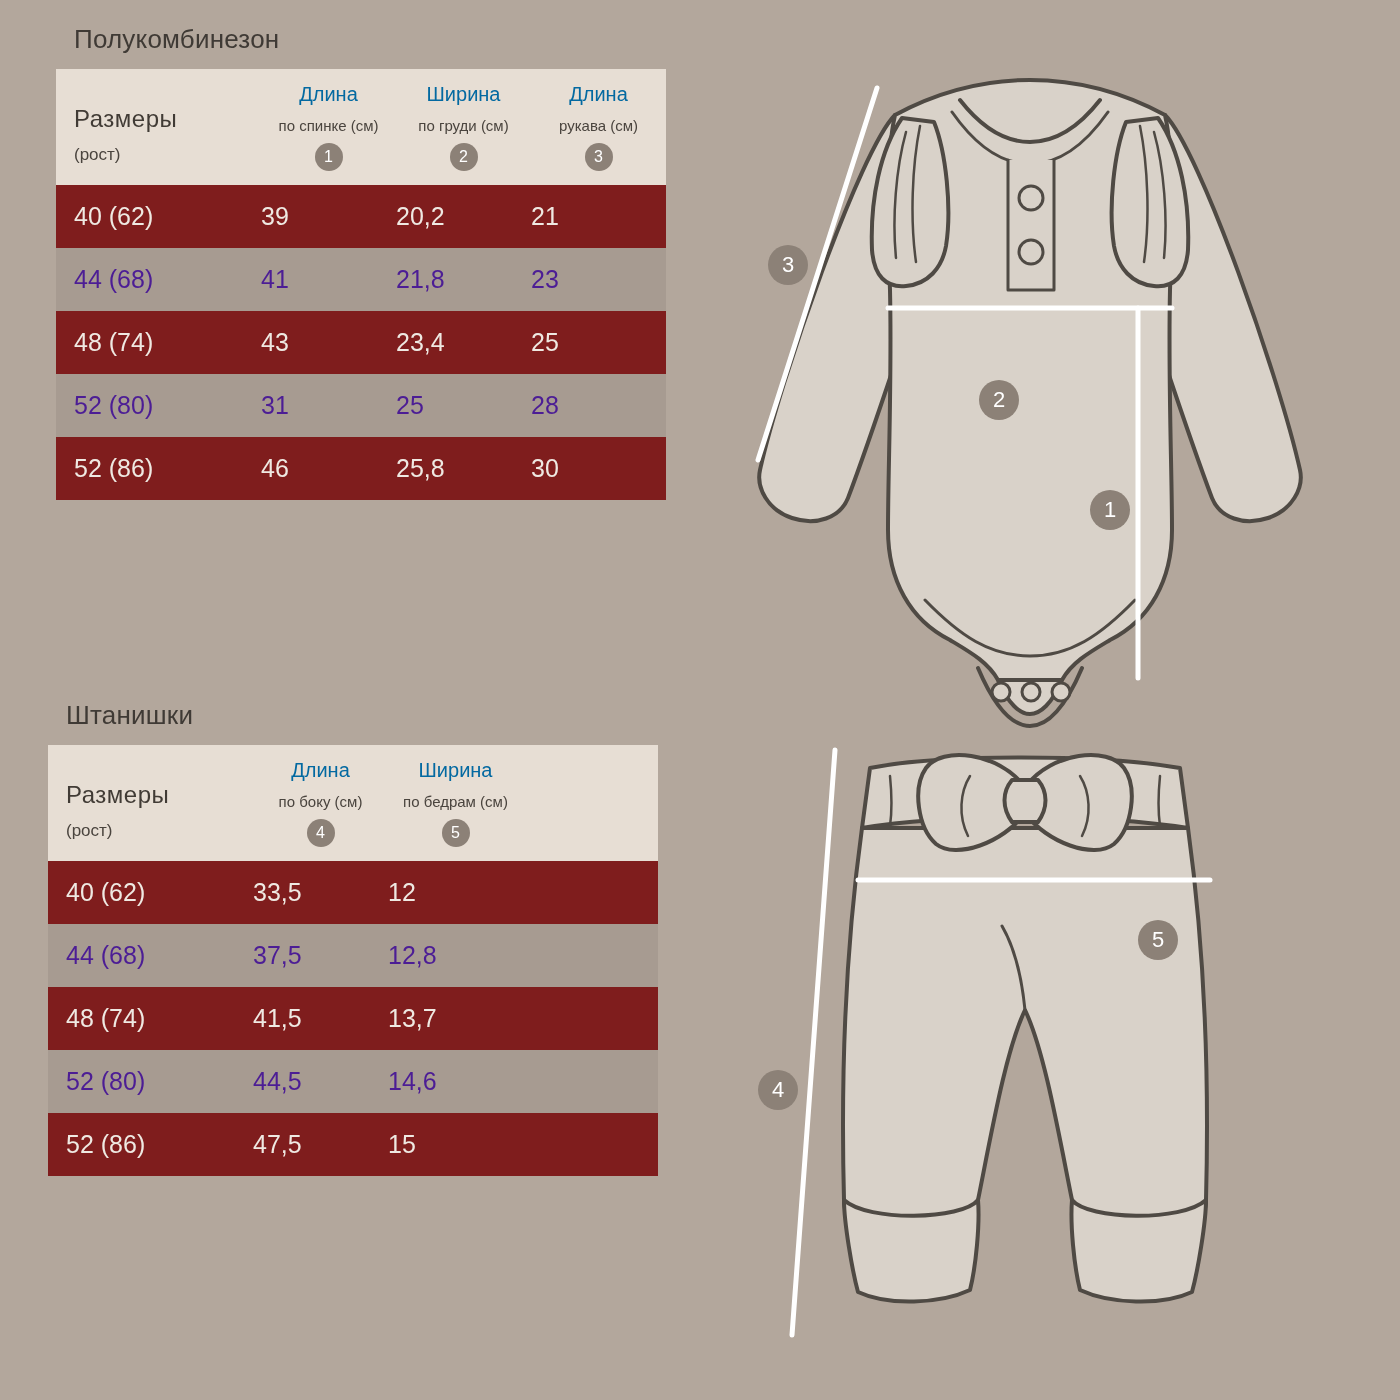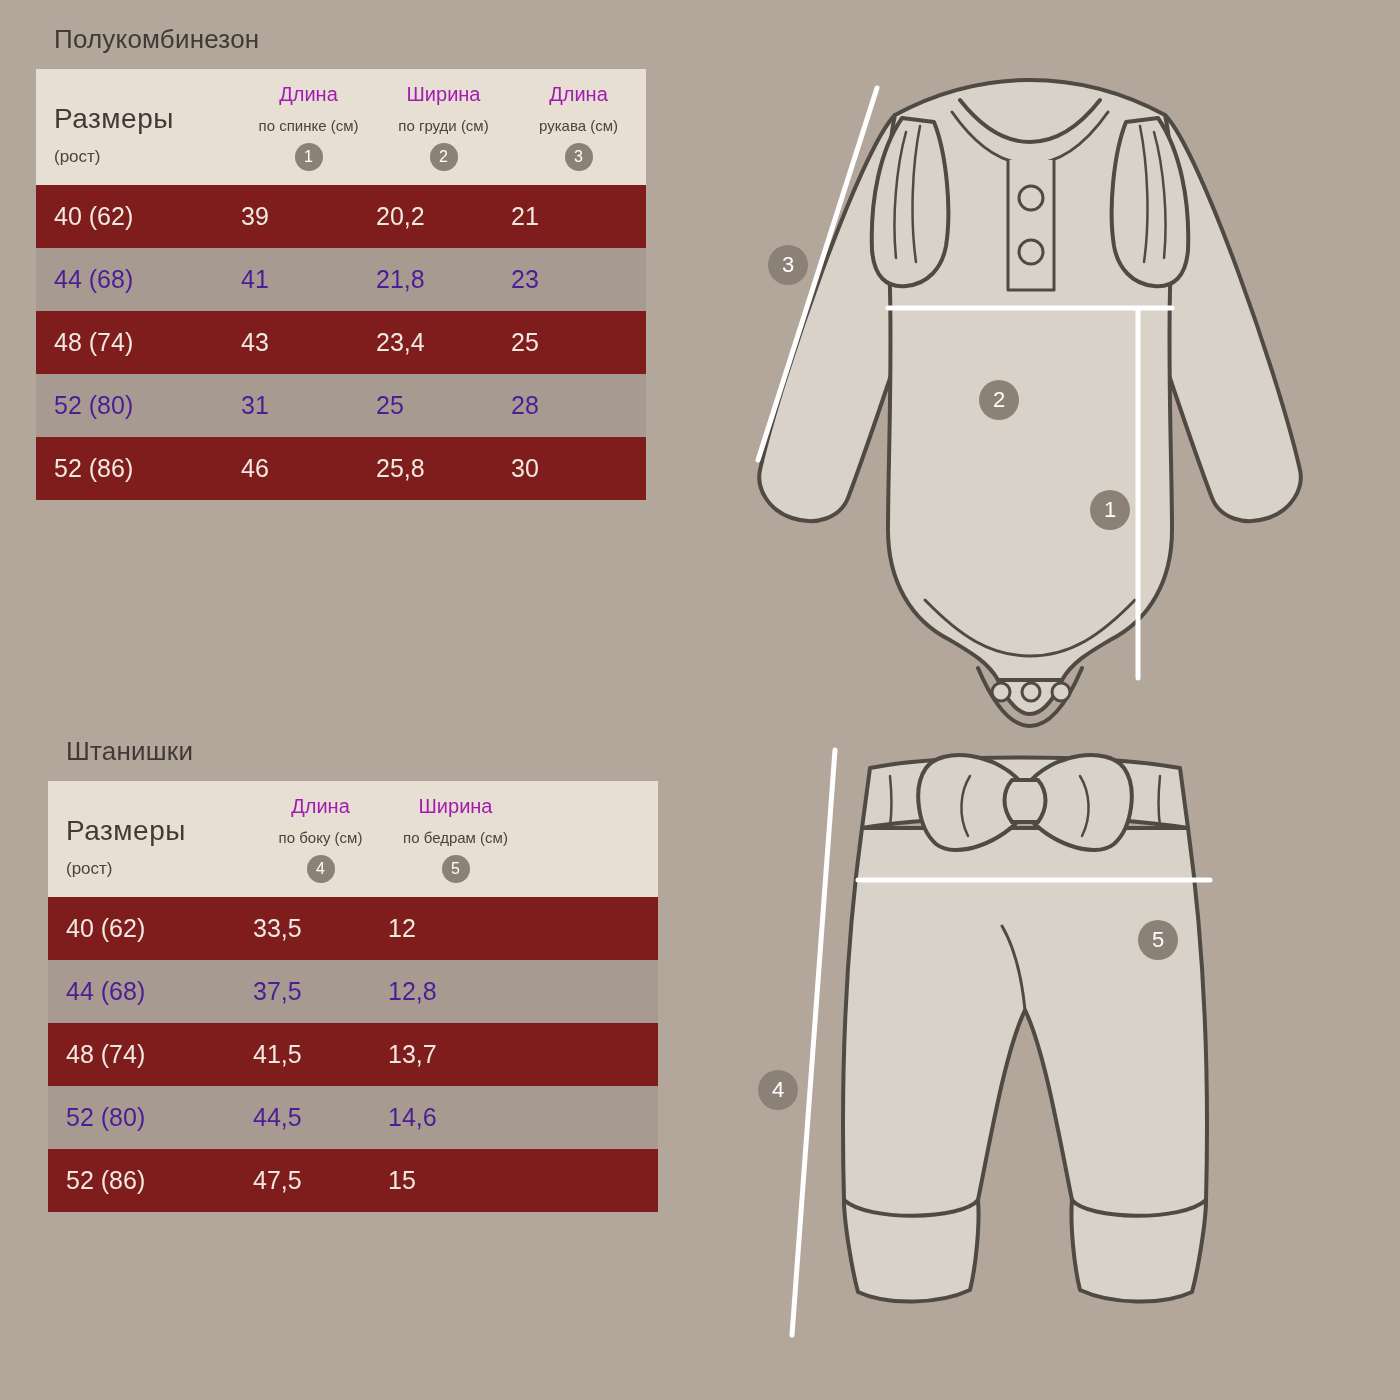--- a/index.html
+++ b/index.html
@@ -17,22 +17,22 @@
   .page {
     position: relative;
     width: 1400px;
     height: 1400px;
   }
 
   
   .table-block {
     position: absolute;
   }
-  #bodysuit-block { left: 36px; top: 24px; }
-  #pants-block    { left: 48px; top: 736px; }
+  #bodysuit-block { left: 56px; top: 24px; }
+  #pants-block    { left: 48px; top: 700px; }
 
   .table-title {
     font-size: 26px;
     color: #3f3a35;
     letter-spacing: 0.2px;
     margin: 0 0 14px 18px;
     font-weight: 400;
   }
 
   table.size-table {
@@ -51,35 +51,35 @@
     text-align: center;
     font-weight: 400;
     color: #4a443e;
   }
   .hdr-sizes {
     text-align: left !important;
     padding-left: 18px !important;
   }
   .hdr-sizes .big {
     display: block;
-    font-size: 28px;
+    font-size: 24px;
     letter-spacing: 0.5px;
     color: #413b35;
     margin-top: 16px;
   }
   .hdr-sizes .small {
     display: block;
     font-size: 17px;
     color: #4a443e;
     margin-top: 12px;
   }
   .hdr-col .l1 {
     display: block;
     font-size: 20px;
-    color: #a21caf;
+    color: #0369a1;
     line-height: 1.05;
   }
   .hdr-col .l2 {
     display: block;
     font-size: 15px;
     color: #4a443e;
     line-height: 1.2;
     margin-top: 12px;
   }
   .badge {

